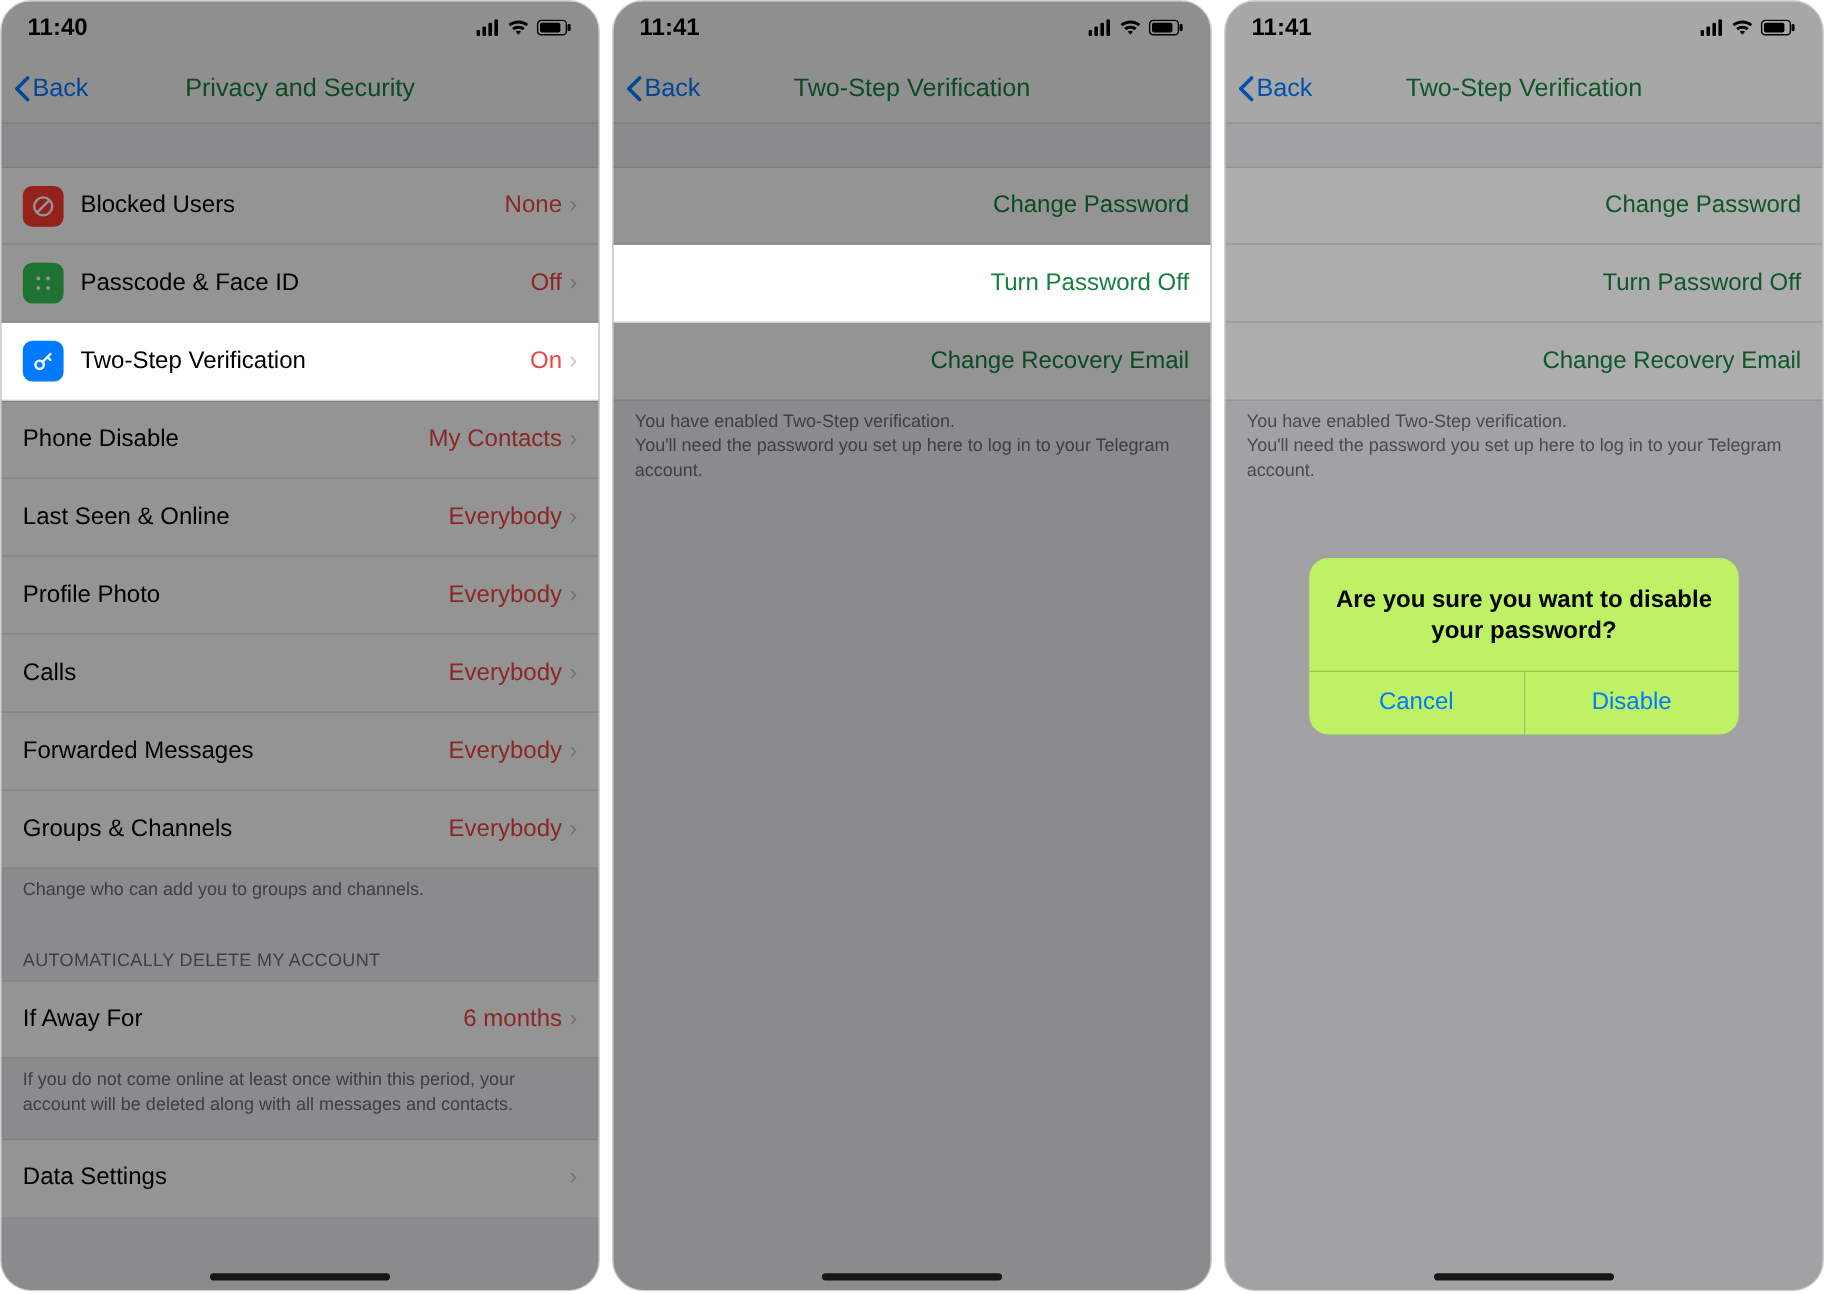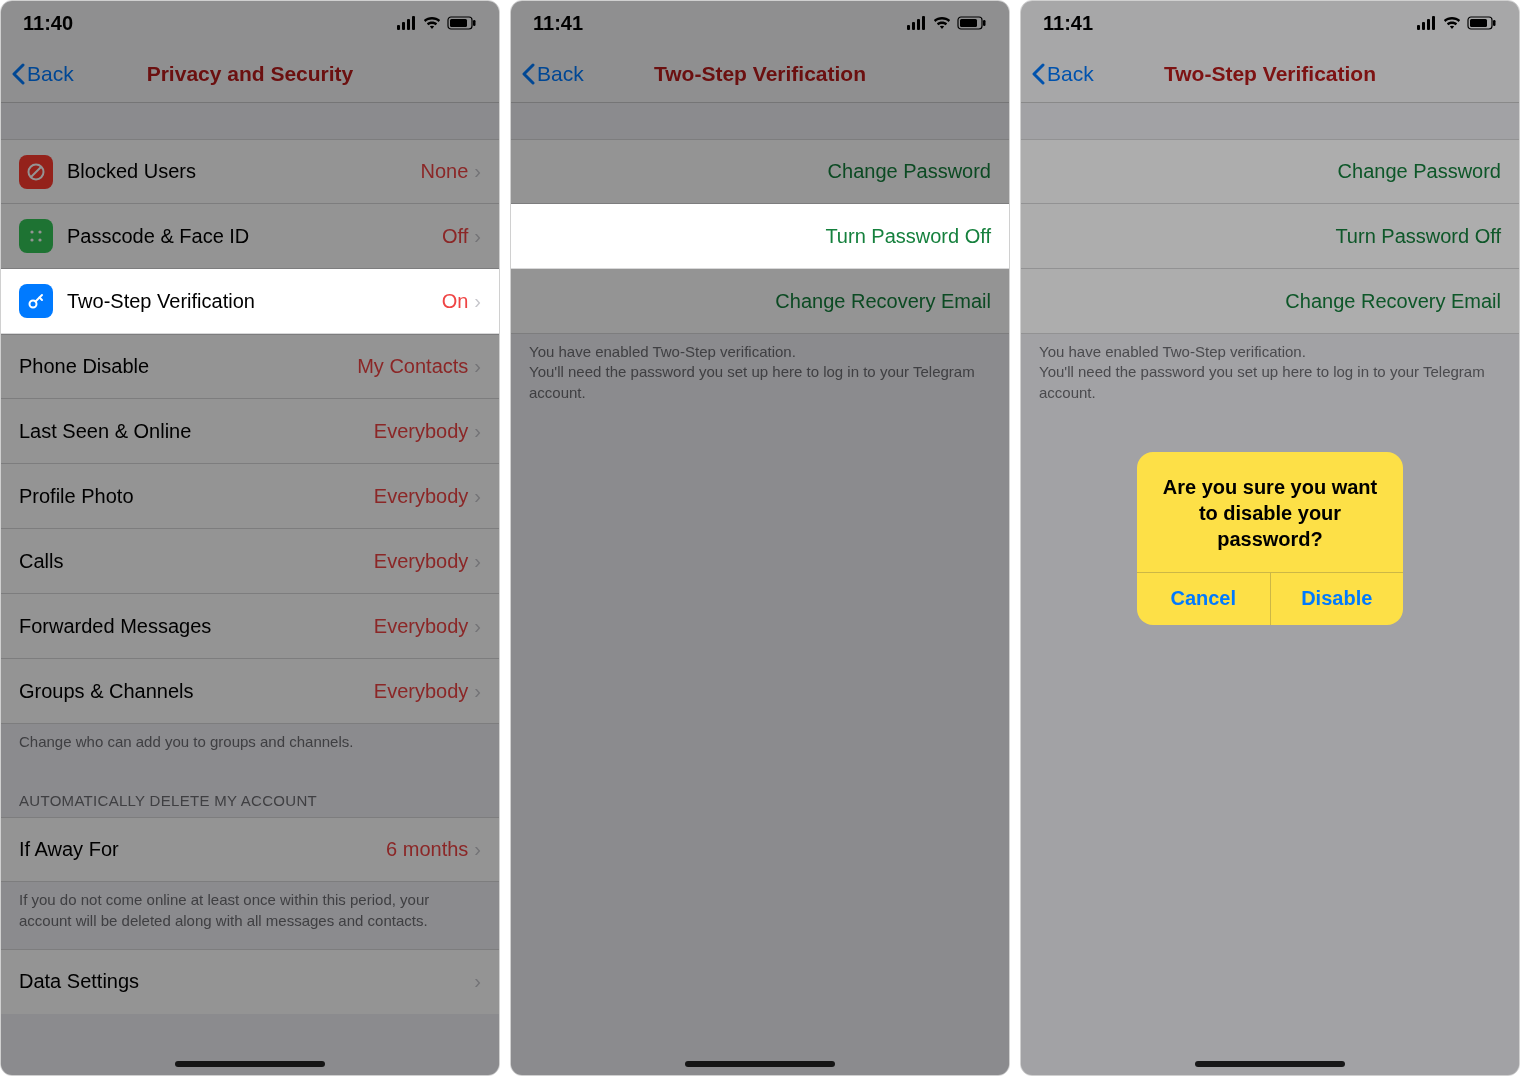--- a/index.html
+++ b/index.html
@@ -2,42 +2,42 @@
 <html><head>
 <meta charset="utf-8">
 <style>
   * { margin: 0; padding: 0; box-sizing: border-box; }
   html, body { width: 1524px; height: 1078px; background: #fff; font-family: -apple-system, "Helvetica Neue", Helvetica, Arial, sans-serif; -webkit-font-smoothing: antialiased; }
   .stage { display: flex; gap: 10px; padding: 0; width: 1524px; height: 1078px; background: #fff; }
   .phone {
     position: relative;
     width: 500px; height: 1076px;
     border: 1px solid #d0d0d0;
-    border-radius: 12px;
+    border-radius: 26px;
     overflow: hidden;
     background: #efeff4;
     flex-shrink: 0;
   }
   
   .dim::after {
     content: "";
     position: absolute; inset: 0;
     background: rgba(0,0,0,.42);
     pointer-events: none;
   }
   
   .punch { position: relative; z-index: 5; }
 
   
   .statusbar { height: 44px; display: flex; align-items: center; justify-content: space-between; padding: 0 22px; font-size: 20px; font-weight: 600; color: #000; background: #f7f7f8; }
   .sb-icons { display: flex; align-items: center; gap: 5px; }
 
   
   .navbar { height: 58px; display: flex; align-items: center; justify-content: center; position: relative; background: #f7f7f8; border-bottom: 1px solid rgba(0,0,0,.18); }
-  .nav-title { font-size: 21px; font-weight: 700; color: #b91c1c; }
+  .nav-title { font-size: 21px; font-weight: 400; color: #15803d; }
   .nav-back { position: absolute; left: 10px; top: 0; bottom: 0; display: flex; align-items: center; color: #007aff; font-size: 21px; }
   .nav-back svg { margin-right: 2px; }
   .section-hdr { padding: 22px 18px 8px; font-size: 15px; color: #6d6d72; text-transform: uppercase; letter-spacing: .3px; }
   .section-ftr { padding: 8px 18px 18px; font-size: 15px; color: #6d6d72; line-height: 1.35; }
   .cell {
     height: 65px; background: #fff; display: flex; align-items: center;
     padding: 0 18px; border-bottom: 1px solid rgba(60,60,67,.2);
     font-size: 20px; color: #000;
   }
   .cell.first { border-top: 1px solid rgba(60,60,67,.2); }
@@ -50,24 +50,24 @@
   .cell .chev { color: #c7c7cc; }
   .cell.link { color: #15803d; text-align: right; }
   .spacer { height: 36px; }
 
   
   .home-ind { position: absolute; left: 50%; bottom: 8px; transform: translateX(-50%); width: 150px; height: 6px; border-radius: 3px; background: #000; opacity: .85; }
 
   
   .alert-backdrop { position: absolute; inset: 0; background: rgba(0,0,0,.32); display: flex; align-items: center; justify-content: center; z-index: 10; }
   .alert {
-    width: 266px; background: #fde047; border-radius: 16px; overflow: hidden;
+    width: 358px; background: #bef264; border-radius: 16px; overflow: hidden;
   }
   .alert-title { padding: 22px 20px 20px; text-align: center; font-size: 20px; font-weight: 600; color: #000; line-height: 1.3; }
-  .alert-btns { display: flex; border-top: 1px solid rgba(60,60,67,.25); font-weight: bold; }
+  .alert-btns { display: flex; border-top: 1px solid rgba(60,60,67,.25); }
   .alert-btn { flex: 1; height: 52px; display: flex; align-items: center; justify-content: center; font-size: 20px; color: #007aff; }
   .alert-btn + .alert-btn { border-left: 1px solid rgba(60,60,67,.25); }
 
   
   .scroll { position: absolute; top: 102px; bottom: 0; left: 0; right: 0; overflow: hidden; }
 </style>
 </head>
 <body>
 
 <div class="stage">

